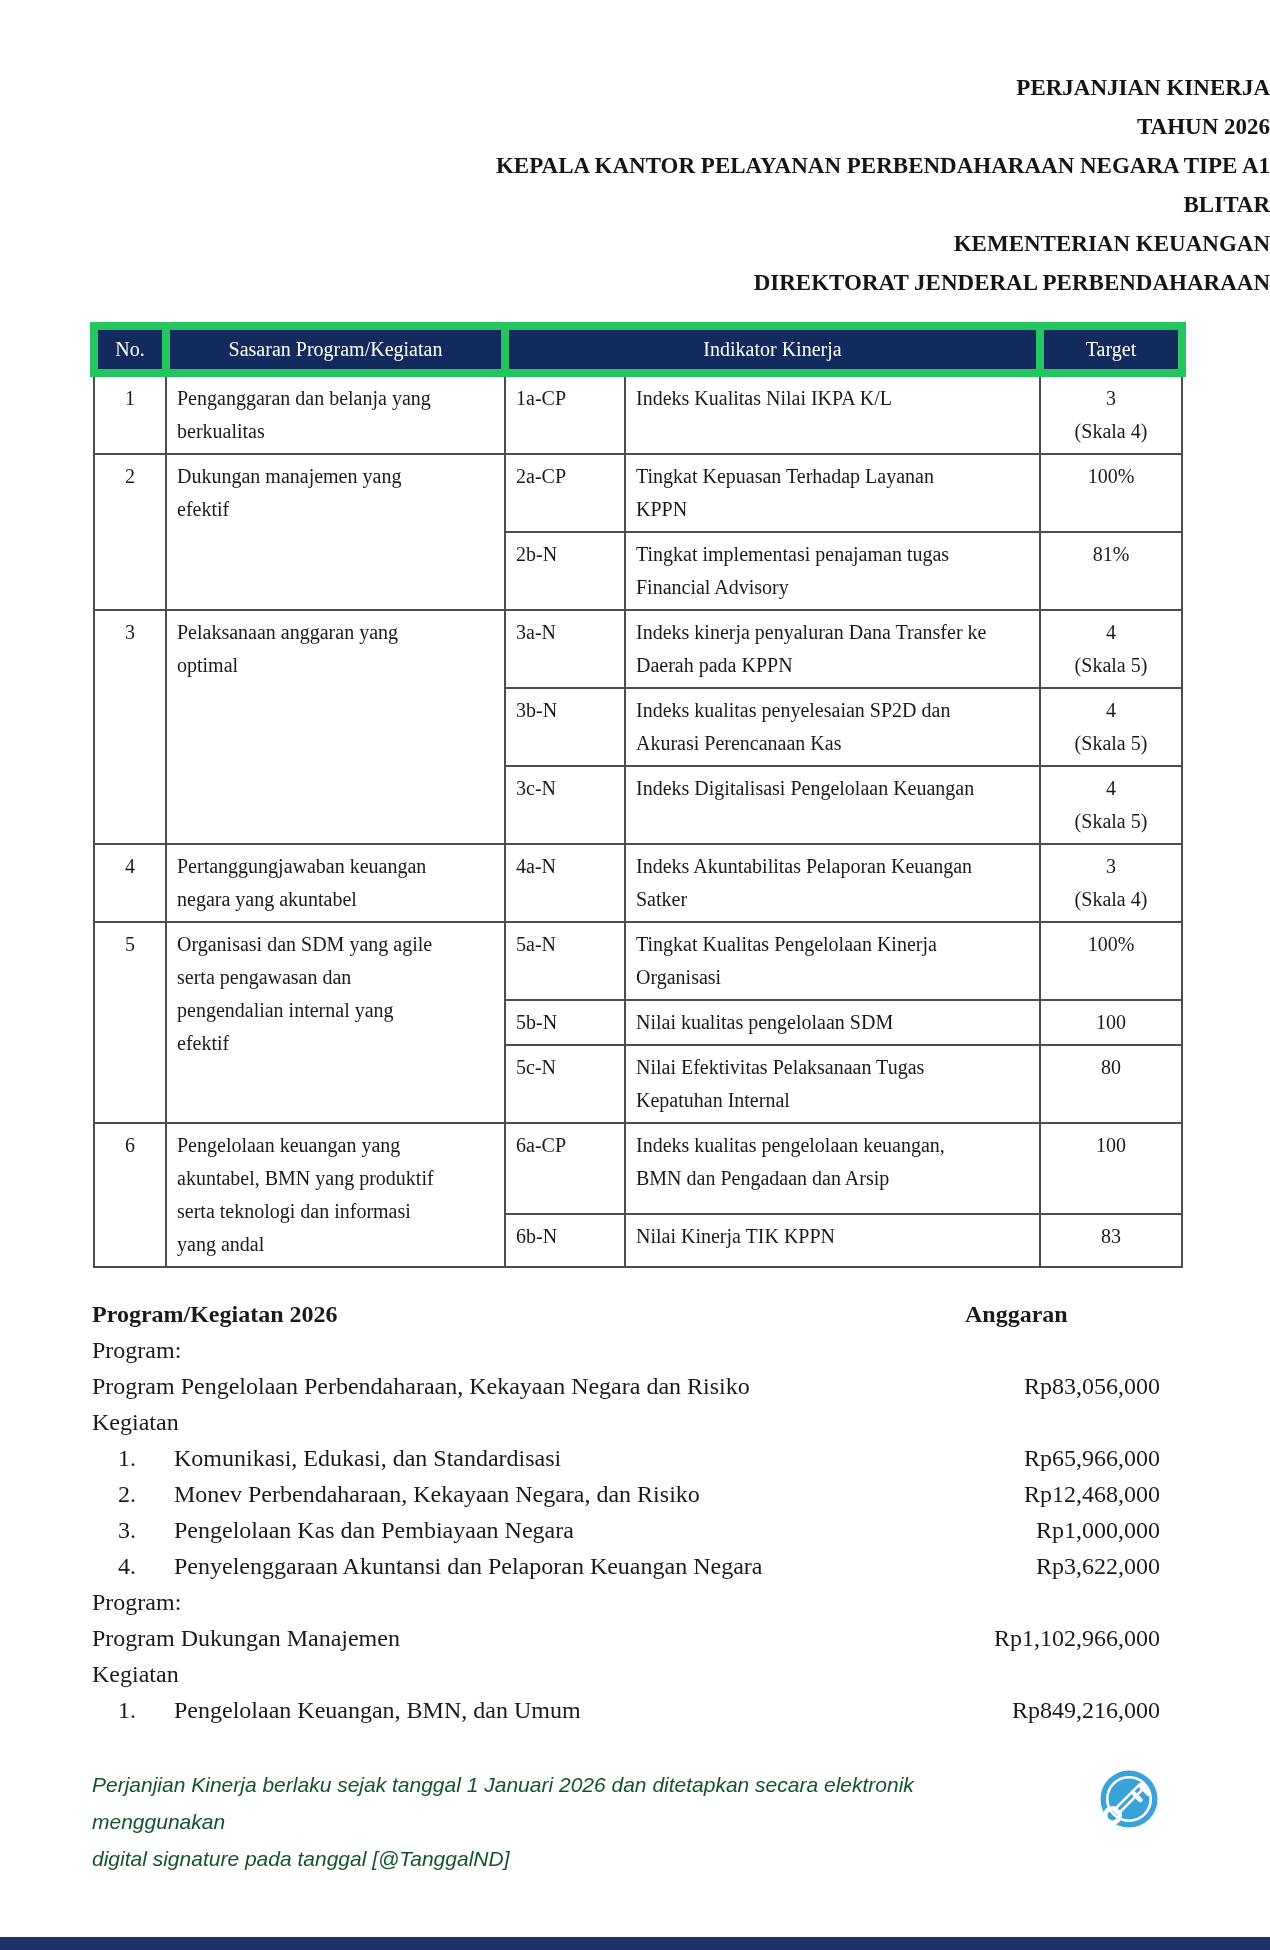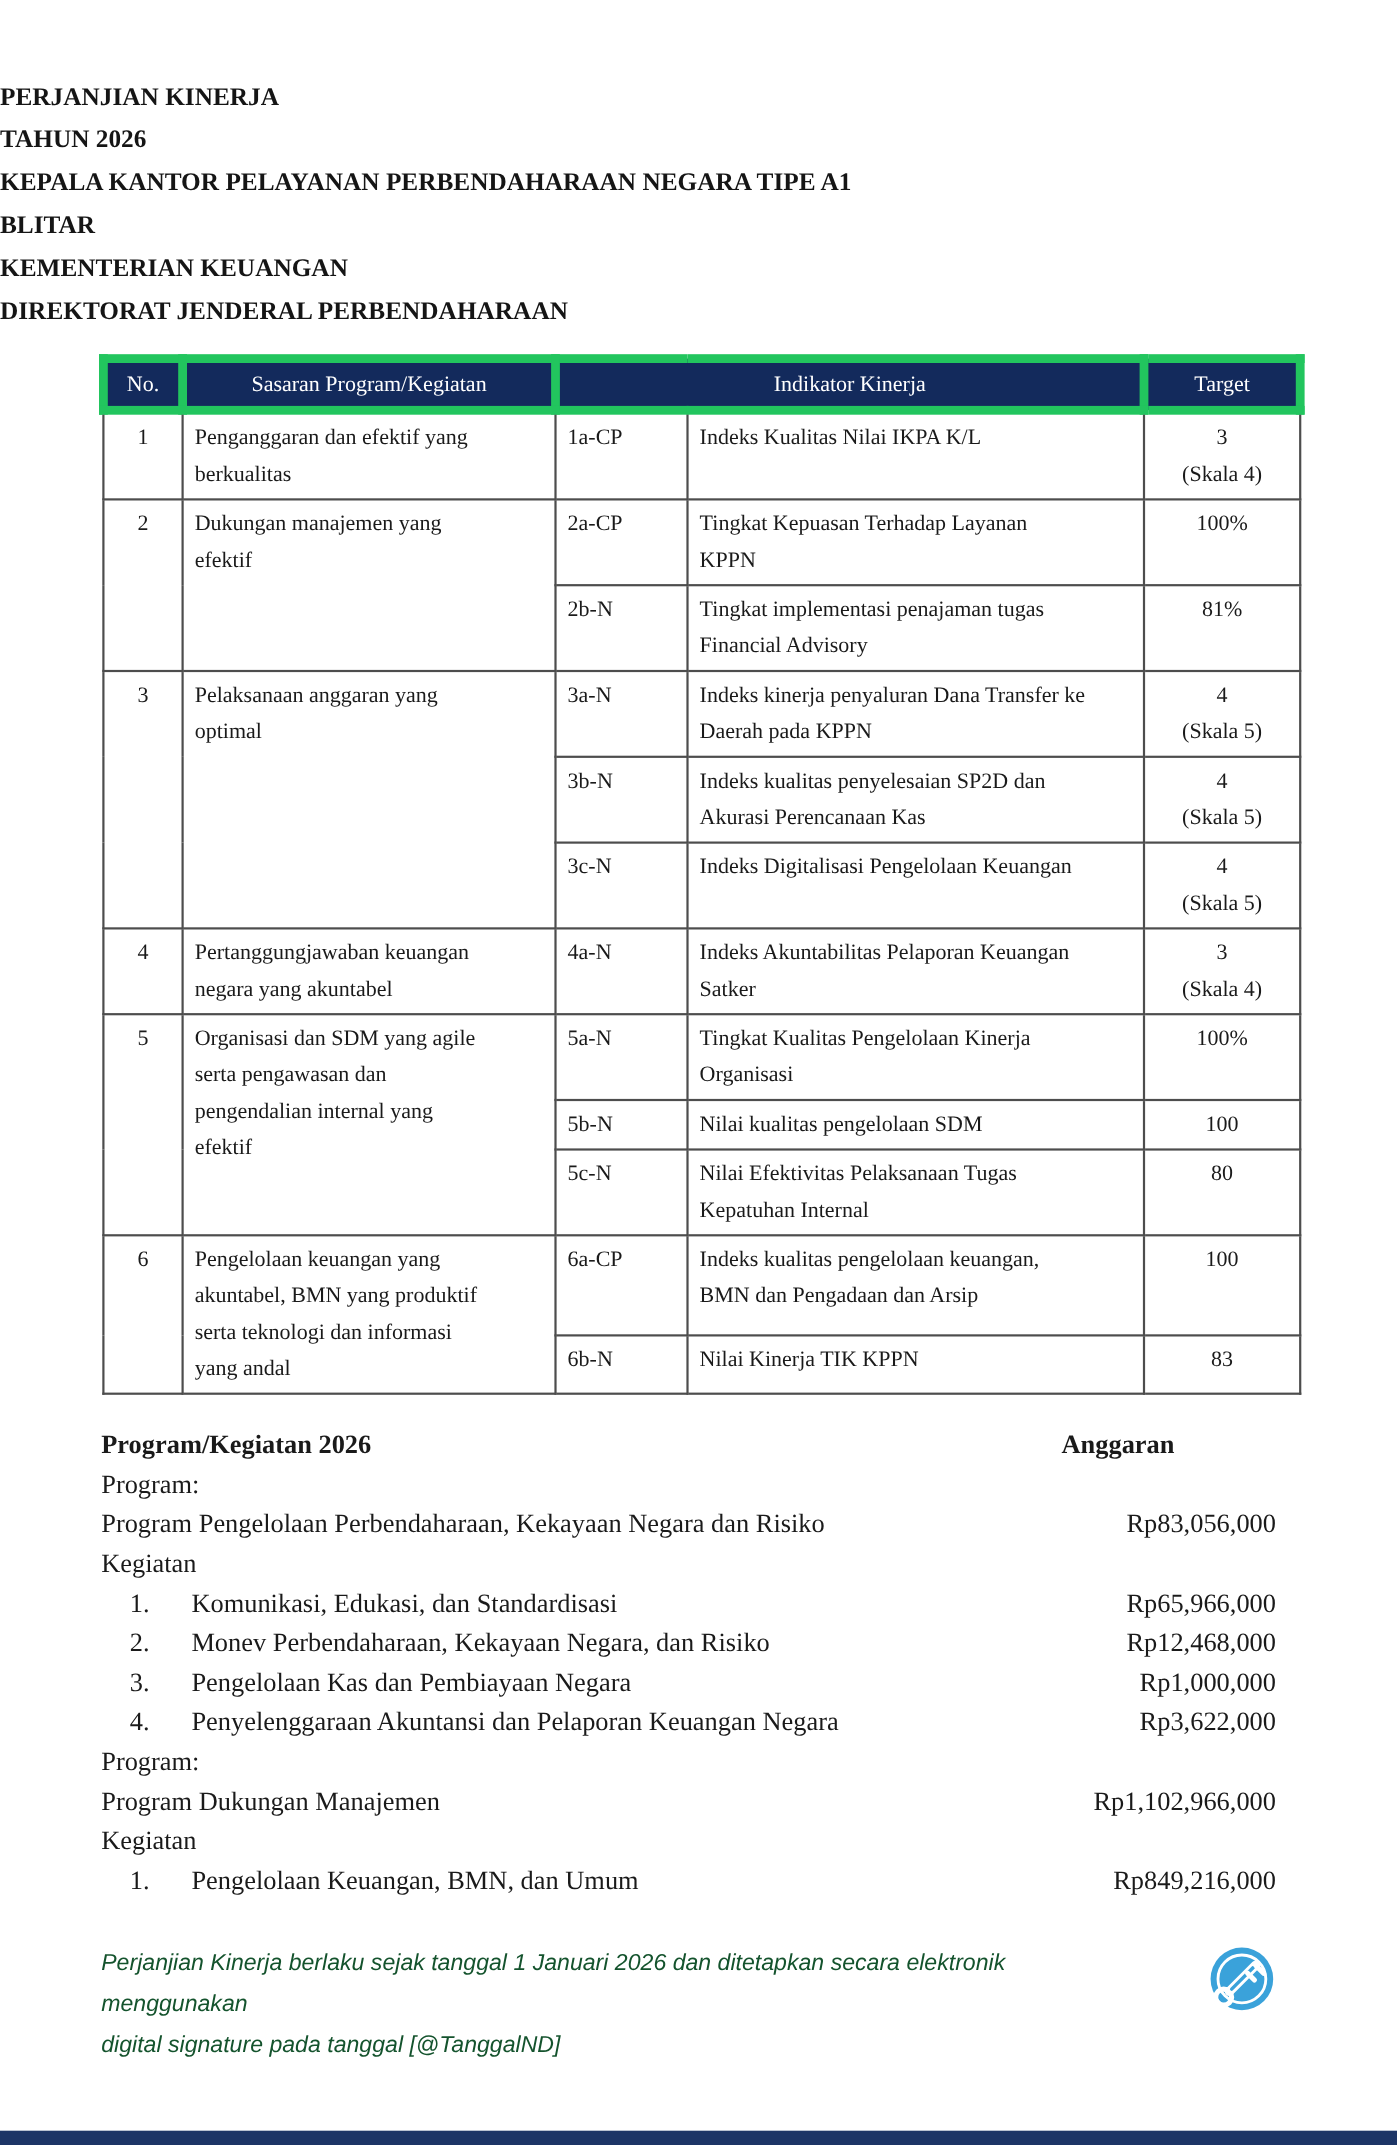--- a/index.html
+++ b/index.html
@@ -1,20 +1,20 @@
 <!DOCTYPE html>
 <html><head>
 <meta charset="utf-8">
 <style>
   html,body { margin:0; padding:0; background:#ffffff; }
   .page {
     position:relative; width:1270px; height:1950px; background:#ffffff;
     font-family:"Liberation Serif", serif; color:#1a1a1a; overflow:hidden;
   }
-  .title-block { padding-top:68px; text-align:left; font-weight:bold;
+  .title-block { padding-top:68px; text-align:right; font-weight:bold;
     font-size:23px; line-height:39px; color:#151515; }
   table.kpi { border-collapse:collapse; table-layout:fixed; width:1088px;
     margin:20px 0 0 90px; }
   table.kpi th {
     background:#132a5c; color:#ffffff; font-weight:normal; font-size:20px;
     padding:8px 4px; border:8px solid #22c55e; text-align:center;
   }
   table.kpi td {
     border:2px solid #4d4d4d; vertical-align:top; font-size:20px;
     line-height:33px; padding:5px 10px; background:#ffffff;
@@ -69,21 +69,21 @@
         <th>No.</th>
         <th>Sasaran Program/Kegiatan</th>
         <th colspan="2">Indikator Kinerja</th>
         <th>Target</th>
       </tr>
     </thead>
     <tbody>
         <tr>
           <td class="td-no" rowspan="1">1</td>
           <td class="td-sasaran" rowspan="1">
-            <div class="wrap-sasaran">Penganggaran dan efektif yang berkualitas</div>
+            <div class="wrap-sasaran">Penganggaran dan belanja yang berkualitas</div>
           </td>
           <td class="td-code">1a-CP</td>
           <td class="td-desc">
             <div class="wrap-desc">Indeks Kualitas Nilai IKPA K/L</div>
           </td>
           <td class="td-target">
             <div>3</div>
             <div>(Skala 4)</div>
           </td>
         </tr>

